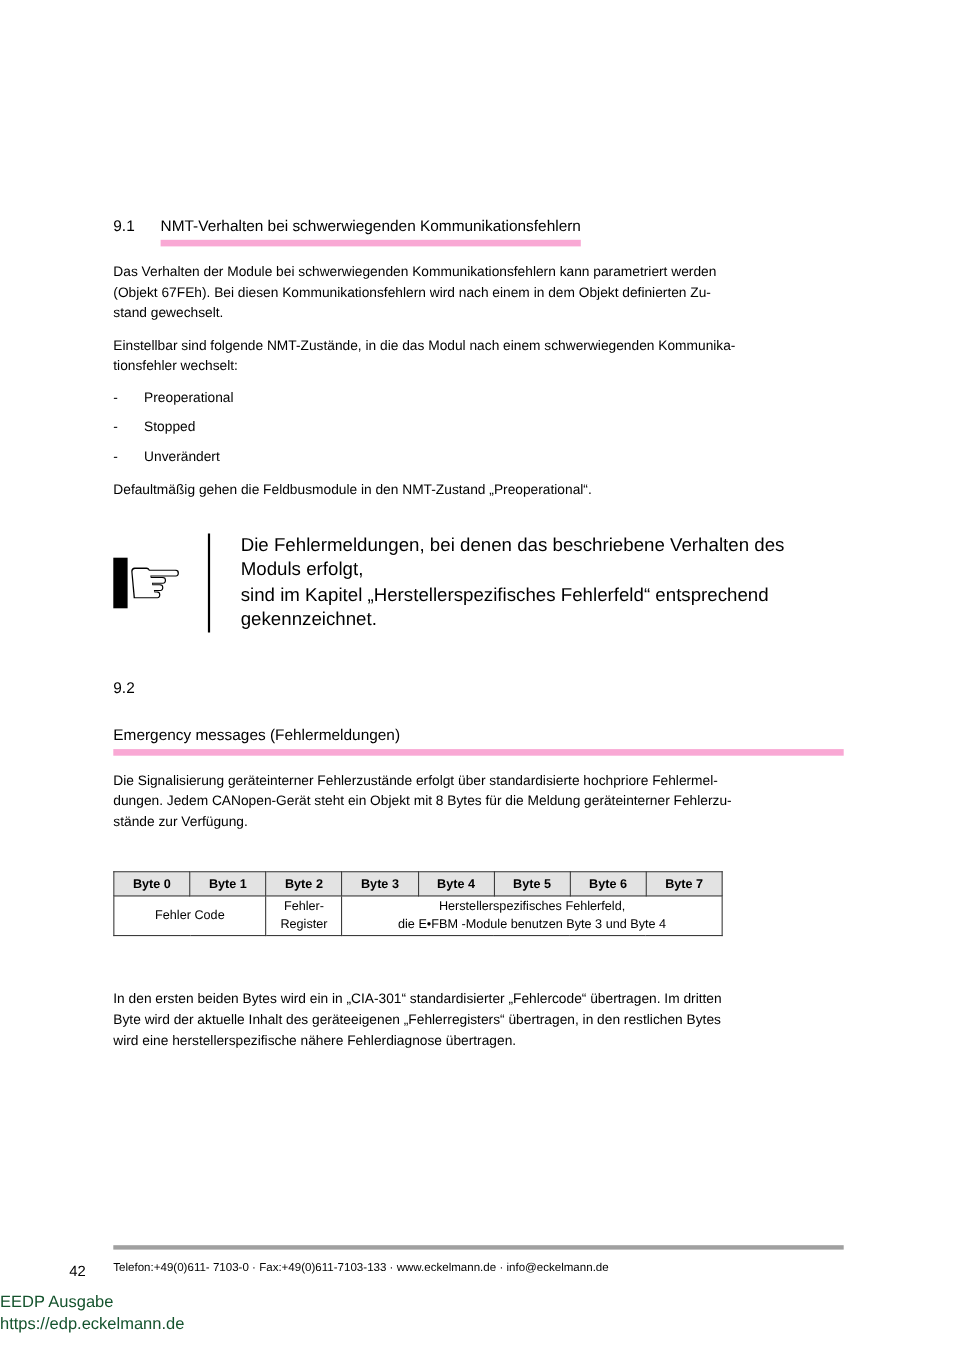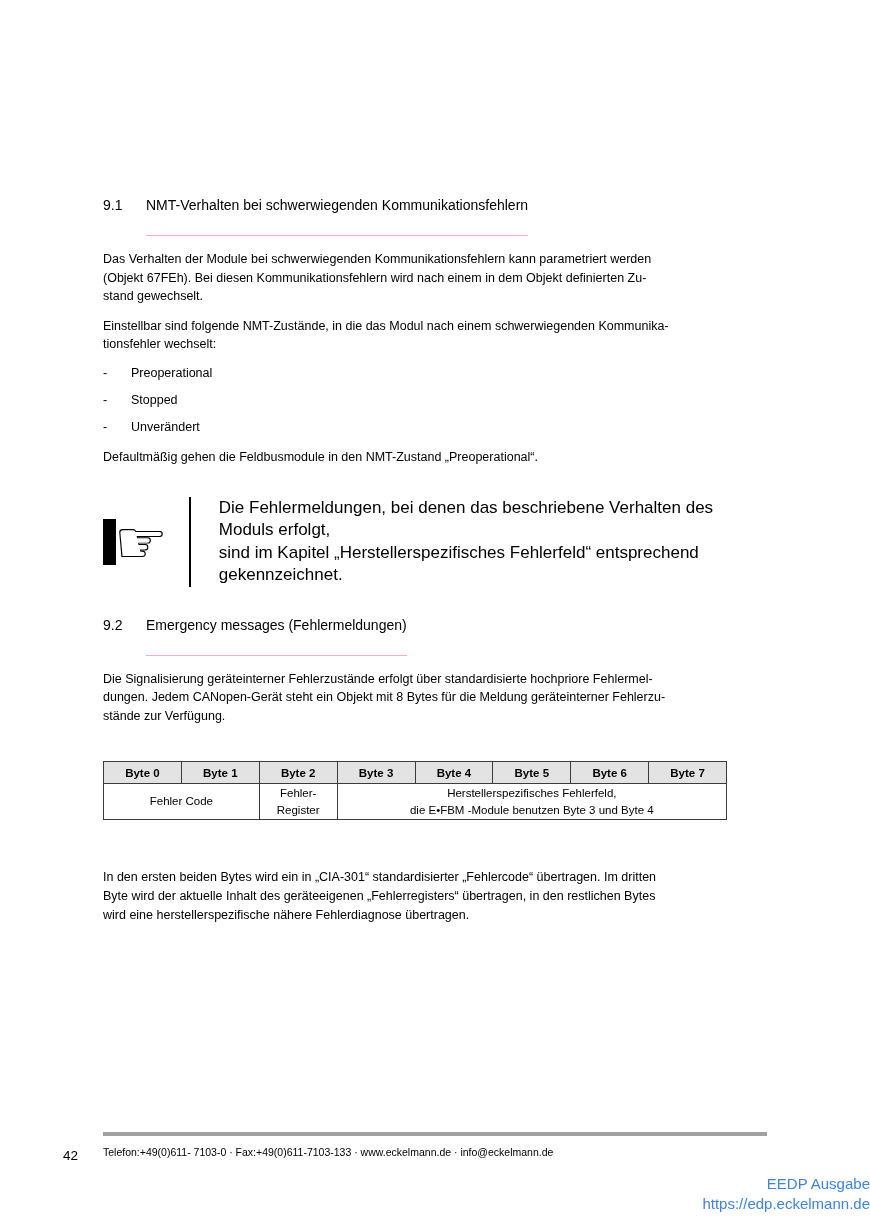--- a/index.html
+++ b/index.html
@@ -44,22 +44,22 @@
     font-size: 12.5px;
     line-height: 18.6px;
   }
   .sec-head {
     display: flex;
     font-size: 14px;
     line-height: 20px;
   }
   .sec-num { width: 43px; flex: 0 0 43px; }
   .sec-title {
-    border-bottom: 1px solid #f9a8d4;
-    padding-bottom: 20px;
+    border-bottom: 6px solid #f9a8d4;
+    padding-bottom: 3px;
   }
   .para { margin-top: 14px; }
   .para-tight { margin-top: 11px; }
 
   .dash-list { margin-top: 10px; }
   .dash-item { display: flex; margin-bottom: 8.6px; }
   .dash-item .dash { width: 28px; flex: 0 0 28px; }
 
   
   .note {
@@ -90,28 +90,28 @@
     width: 2px;
     background: #000;
   }
   .note-text {
     margin-left: 28px;
     align-self: center;
     font-size: 17px;
     line-height: 22.5px;
   }
 
-  .sec-head.second { margin-top: 28px; }
+  .sec-head.second { margin-top: 40px; flex-direction: column; }
 
   
   .byte-table {
     margin-top: 36px;
     border-collapse: collapse;
     table-layout: fixed;
-    width: 624px;
+    width: 554px;
     font-size: 11.5px;
   }
   .byte-table th, .byte-table td {
     border: 1px solid #3c3c3c;
     text-align: center;
     vertical-align: middle;
   }
   .byte-table th {
     background: #e3e3e3;
     font-weight: bold;
@@ -146,22 +146,22 @@
     top: 3px;
     font-size: 13.5px;
   }
   .footer-lines {
     margin-left: 103px;
     font-size: 10.5px;
     line-height: 15px;
   }
   .watermark {
     margin-top: 14px;
-    text-align: right;
-    color: #3b82f6;
+    text-align: left;
+    color: #14532d;
     font-size: 15px;
     line-height: 19.5px;
   }
 </style>
 </head>
 <body>
 
 <div class="page">
 
 

